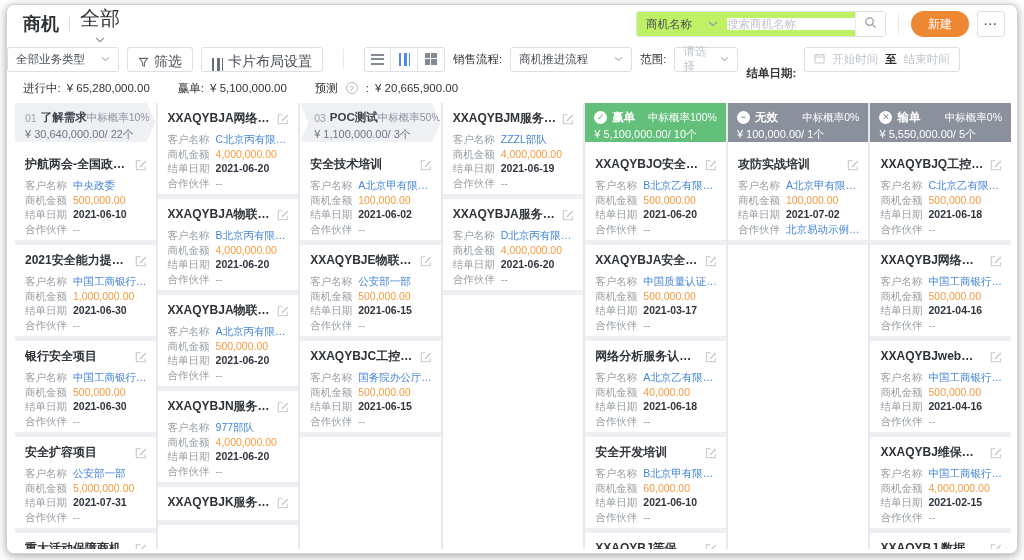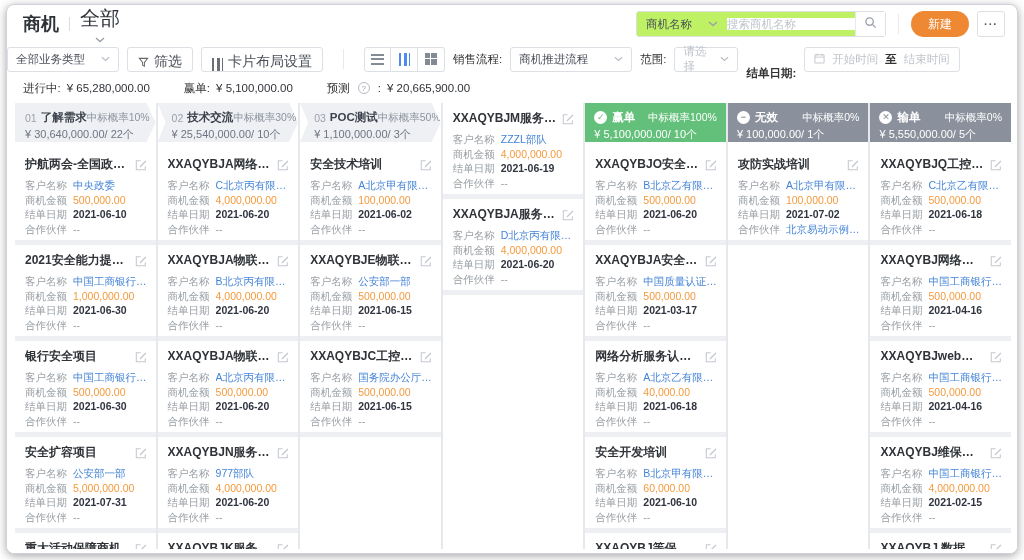--- a/index.html
+++ b/index.html
@@ -40,21 +40,21 @@
       linear-gradient(90deg,transparent 5px,#fff 5px 6px,transparent 6px),
       linear-gradient(180deg,transparent 5px,#fff 5px 6px,transparent 6px),#838a94; }
   .lbl { color:#333; }
   .lbl.bold { font-weight:700;margin-top:28px; }
   .daterange { display:flex; align-items:center; gap:7px; border:1px solid #dcdfe3; border-radius:3px; height:25px; padding:0 9px; background:#fff; }
   .ph { color:#bfc4cb; }
   .to { color:#333; font-weight:700; }
   
   .stats { height:26px; display:flex; align-items:center; gap:6px; padding:0 16px; font-size:11.5px; flex:0 0 auto; }
   .stat-label { color:#333; font-weight:400; }
-  .stat-value { color:#2f3338; margin-right:28px; }
+  .stat-value { color:#2f3338; margin-right:22px; }
   .help { width:12px; height:12px; border:1px solid #b6bcc4; border-radius:50%; color:#9aa0a8; font-size:8px;
           display:inline-flex; align-items:center; justify-content:center; margin:0 2px; }
   
   .board { flex:1; display:flex; background:#fff; padding:2px 6px 4px 8px; overflow:hidden; }
   .col { flex:1 1 0; min-width:0; display:flex; flex-direction:column; background:#fff; border-right:2px solid #e6e8ec; }
   .col:last-child { border-right:none; }
   .col-header { flex:0 0 34px; padding:4px 9px 0 14px; margin-bottom:7px; cursor:default; }
   .col-header.stage { background:#eef0f3;
       clip-path:polygon(0 0, calc(100% - 9px) 0, 100% 50%, calc(100% - 9px) 100%, 0 100%, 8px 50%); }
   .col-header.stage.first { padding-left:10px;
@@ -335,28 +335,20 @@
                 <svg width="12" height="12" viewBox="0 0 14 14">
                   <path d="M12 8.5V12.5H1.5V2H6.5" fill="none" stroke="#c3c8cf" stroke-width="1.2"></path>
                   <path d="M5.8 8.2l6.4-6.4 1 1L6.8 9.2l-1.6.6z" fill="#c3c8cf"></path>
                 </svg>
               </span>
             </div>
           </div>
         </div>
       </div>
       <div class="col">
-        <div class="col-header stage">
-          <div class="h1">
-            <span class="hno">02</span>
-            <span class="hname">技术交流</span>
-            <span class="hprob">中标概率30%</span>
-          </div>
-          <div class="h2">¥ 25,540,000.00/ 10个</div>
-        </div>
         <div class="cards">
           <div class="card">
             <div class="card-head">
               <span class="ctitle">XXAQYBJA网络全流量安全...</span>
               <span class="edit">
                 <svg width="12" height="12" viewBox="0 0 14 14">
                   <path d="M12 8.5V12.5H1.5V2H6.5" fill="none" stroke="#c3c8cf" stroke-width="1.2"></path>
                   <path d="M5.8 8.2l6.4-6.4 1 1L6.8 9.2l-1.6.6z" fill="#c3c8cf"></path>
                 </svg>
               </span>

